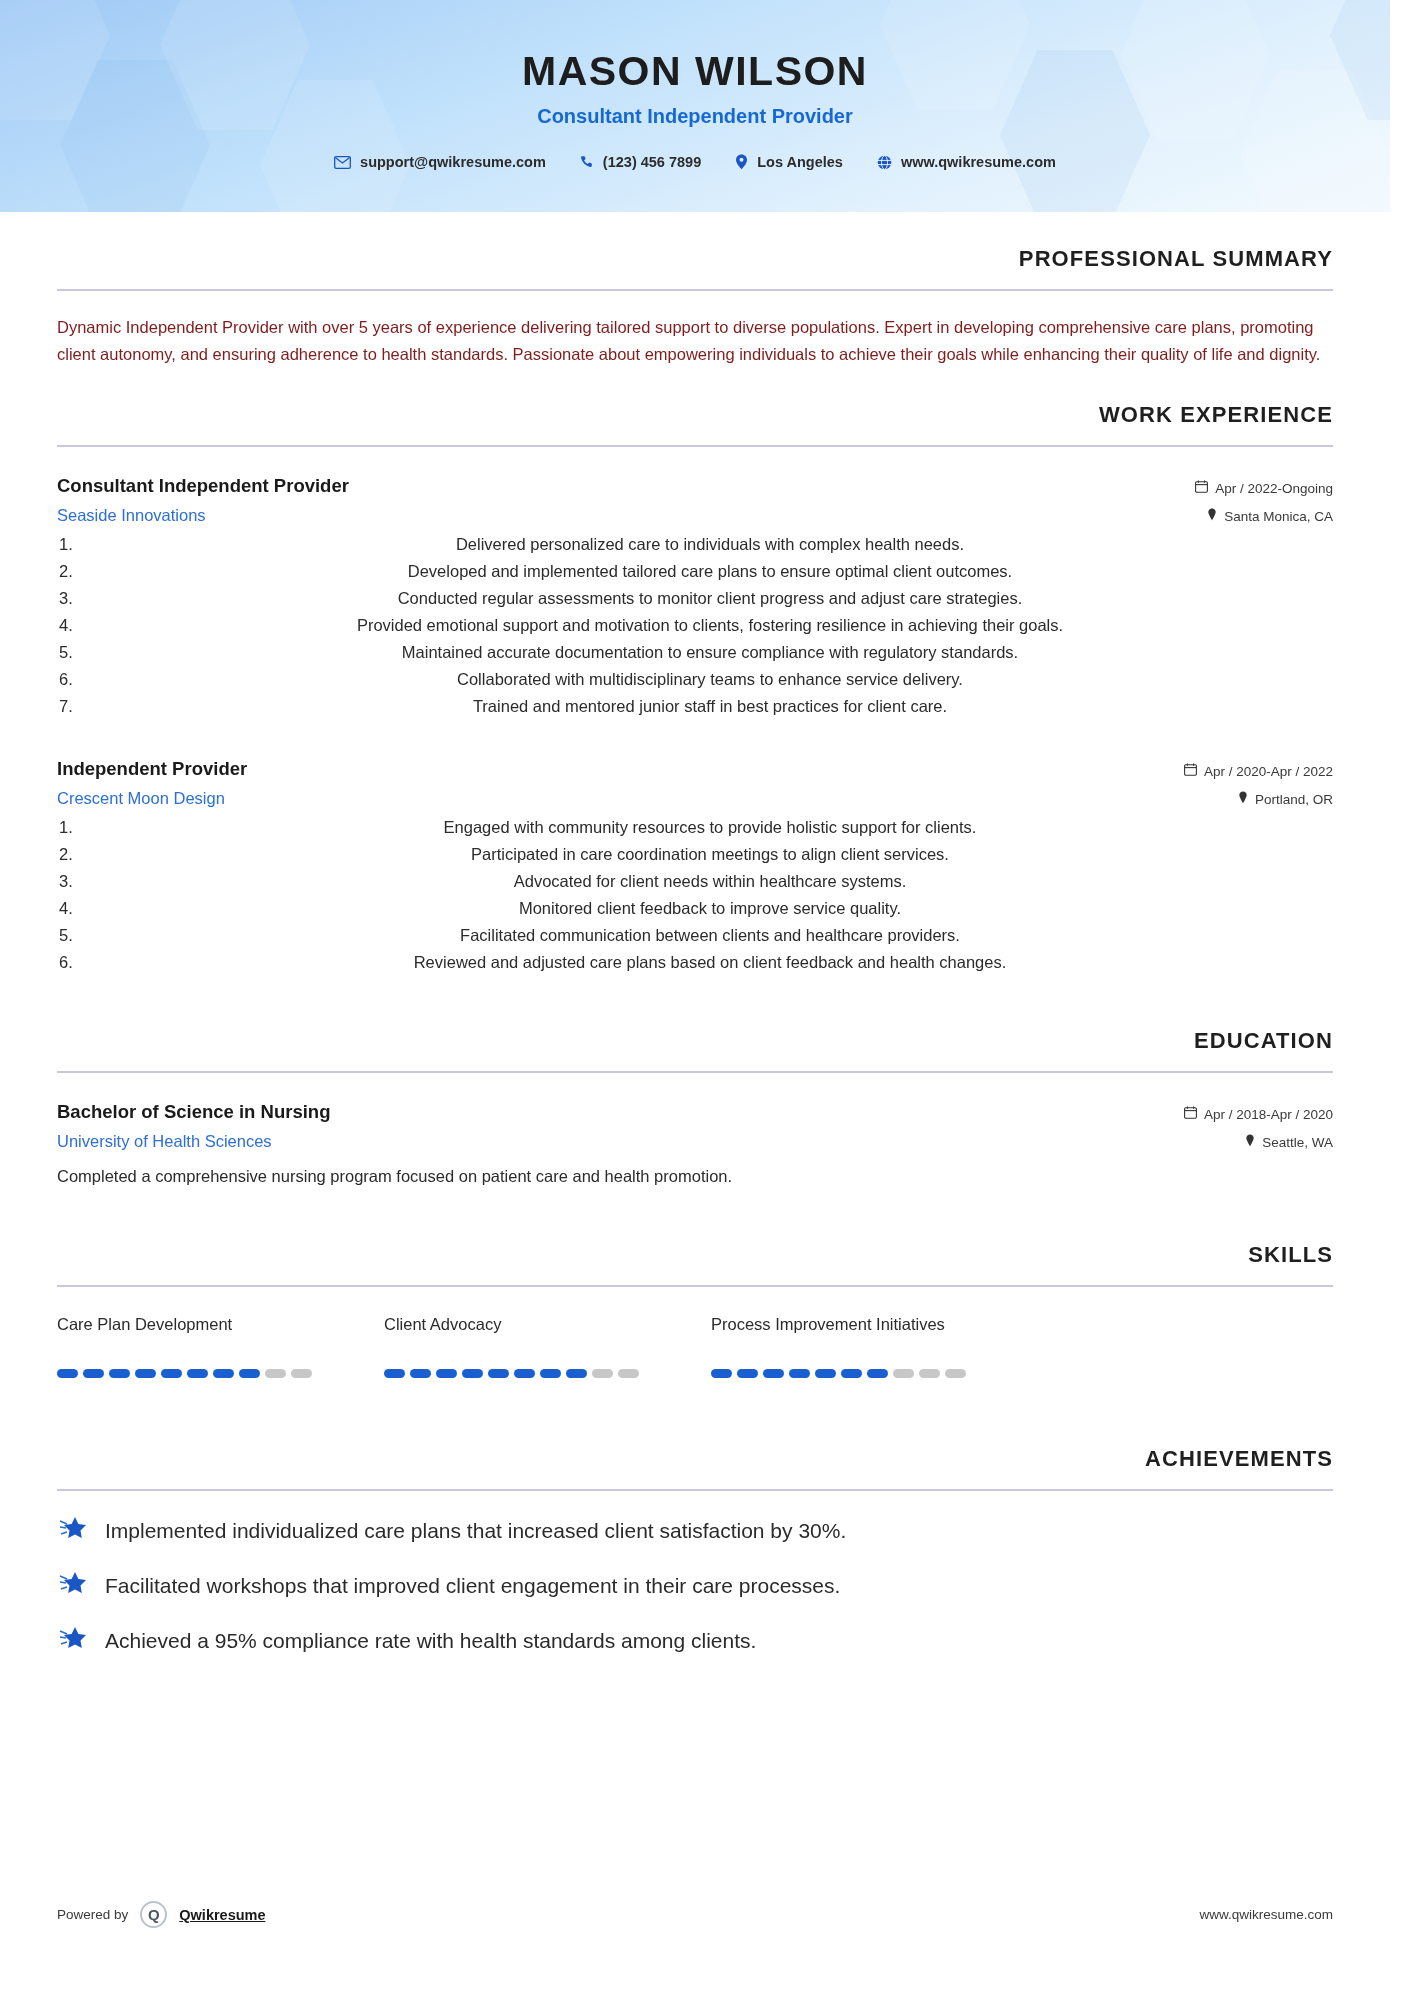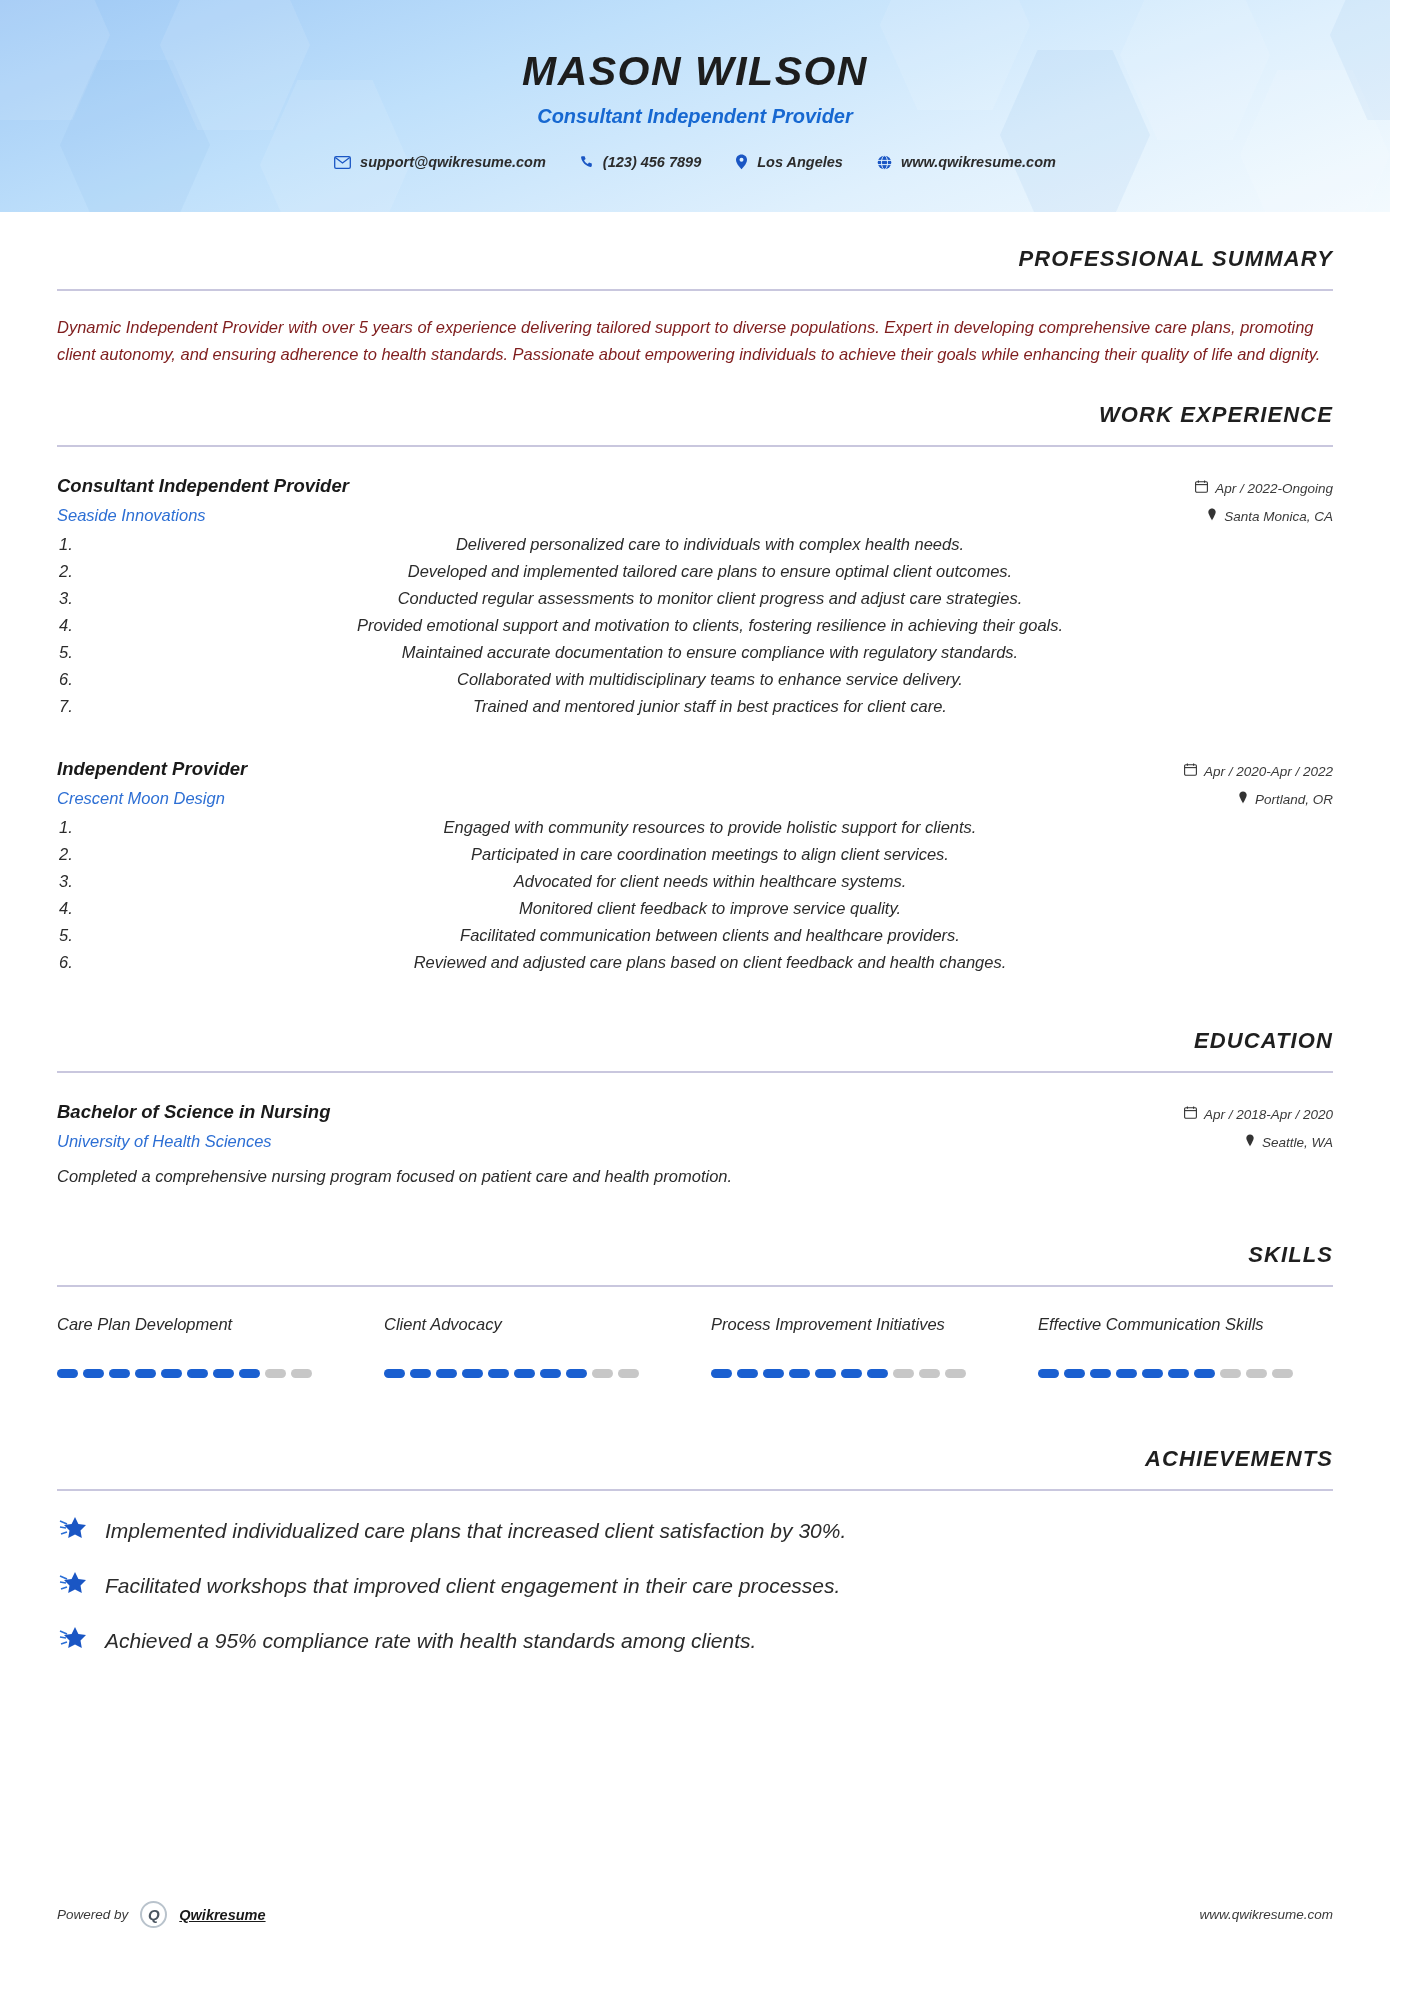--- a/index.html
+++ b/index.html
@@ -8,21 +8,20 @@
     background: #ffffff;
     font-family: "Liberation Sans", sans-serif;
     color: #2a2a2a;
   }
   .page {
     width: 1390px;
     min-height: 1990px;
     position: relative;
     background: #ffffff;
     overflow: hidden;
-    font-style: italic;
   }
 
   
   .header {
     position: relative;
     height: 212px;
     background: linear-gradient(160deg, #9fc9f5 0%, #bfe0fb 35%, #dff0fd 70%, #f3fafe 100%);
     overflow: hidden;
   }
   .header .hex {
@@ -471,35 +470,20 @@
             <span class="seg on"></span>
             <span class="seg on"></span>
             <span class="seg on"></span>
             <span class="seg on"></span>
             <span class="seg on"></span>
             <span class="seg"></span>
             <span class="seg"></span>
             <span class="seg"></span>
         </div>
       </div>
-      <div>
-        <div class="skill-name">Effective Communication Skills</div>
-        <div class="skill-bar">
-          <span class="seg on"></span>
-            <span class="seg on"></span>
-            <span class="seg on"></span>
-            <span class="seg on"></span>
-            <span class="seg on"></span>
-            <span class="seg on"></span>
-            <span class="seg on"></span>
-            <span class="seg"></span>
-            <span class="seg"></span>
-            <span class="seg"></span>
-        </div>
-      </div>
     </div>
 
     <div class="section-title" style="margin-top:68px;">ACHIEVEMENTS</div>
     <div class="section-rule"></div>
 
     <div class="ach-list">
       <div class="ach-item">
         <span>
           <svg width="30" height="27" viewBox="0 0 30 27">
               <path d="M3 6 L10 9 M3 12 L9 13 M4 19 L10 17" stroke="#2b6fd6" stroke-width="1.6" fill="none"></path>

